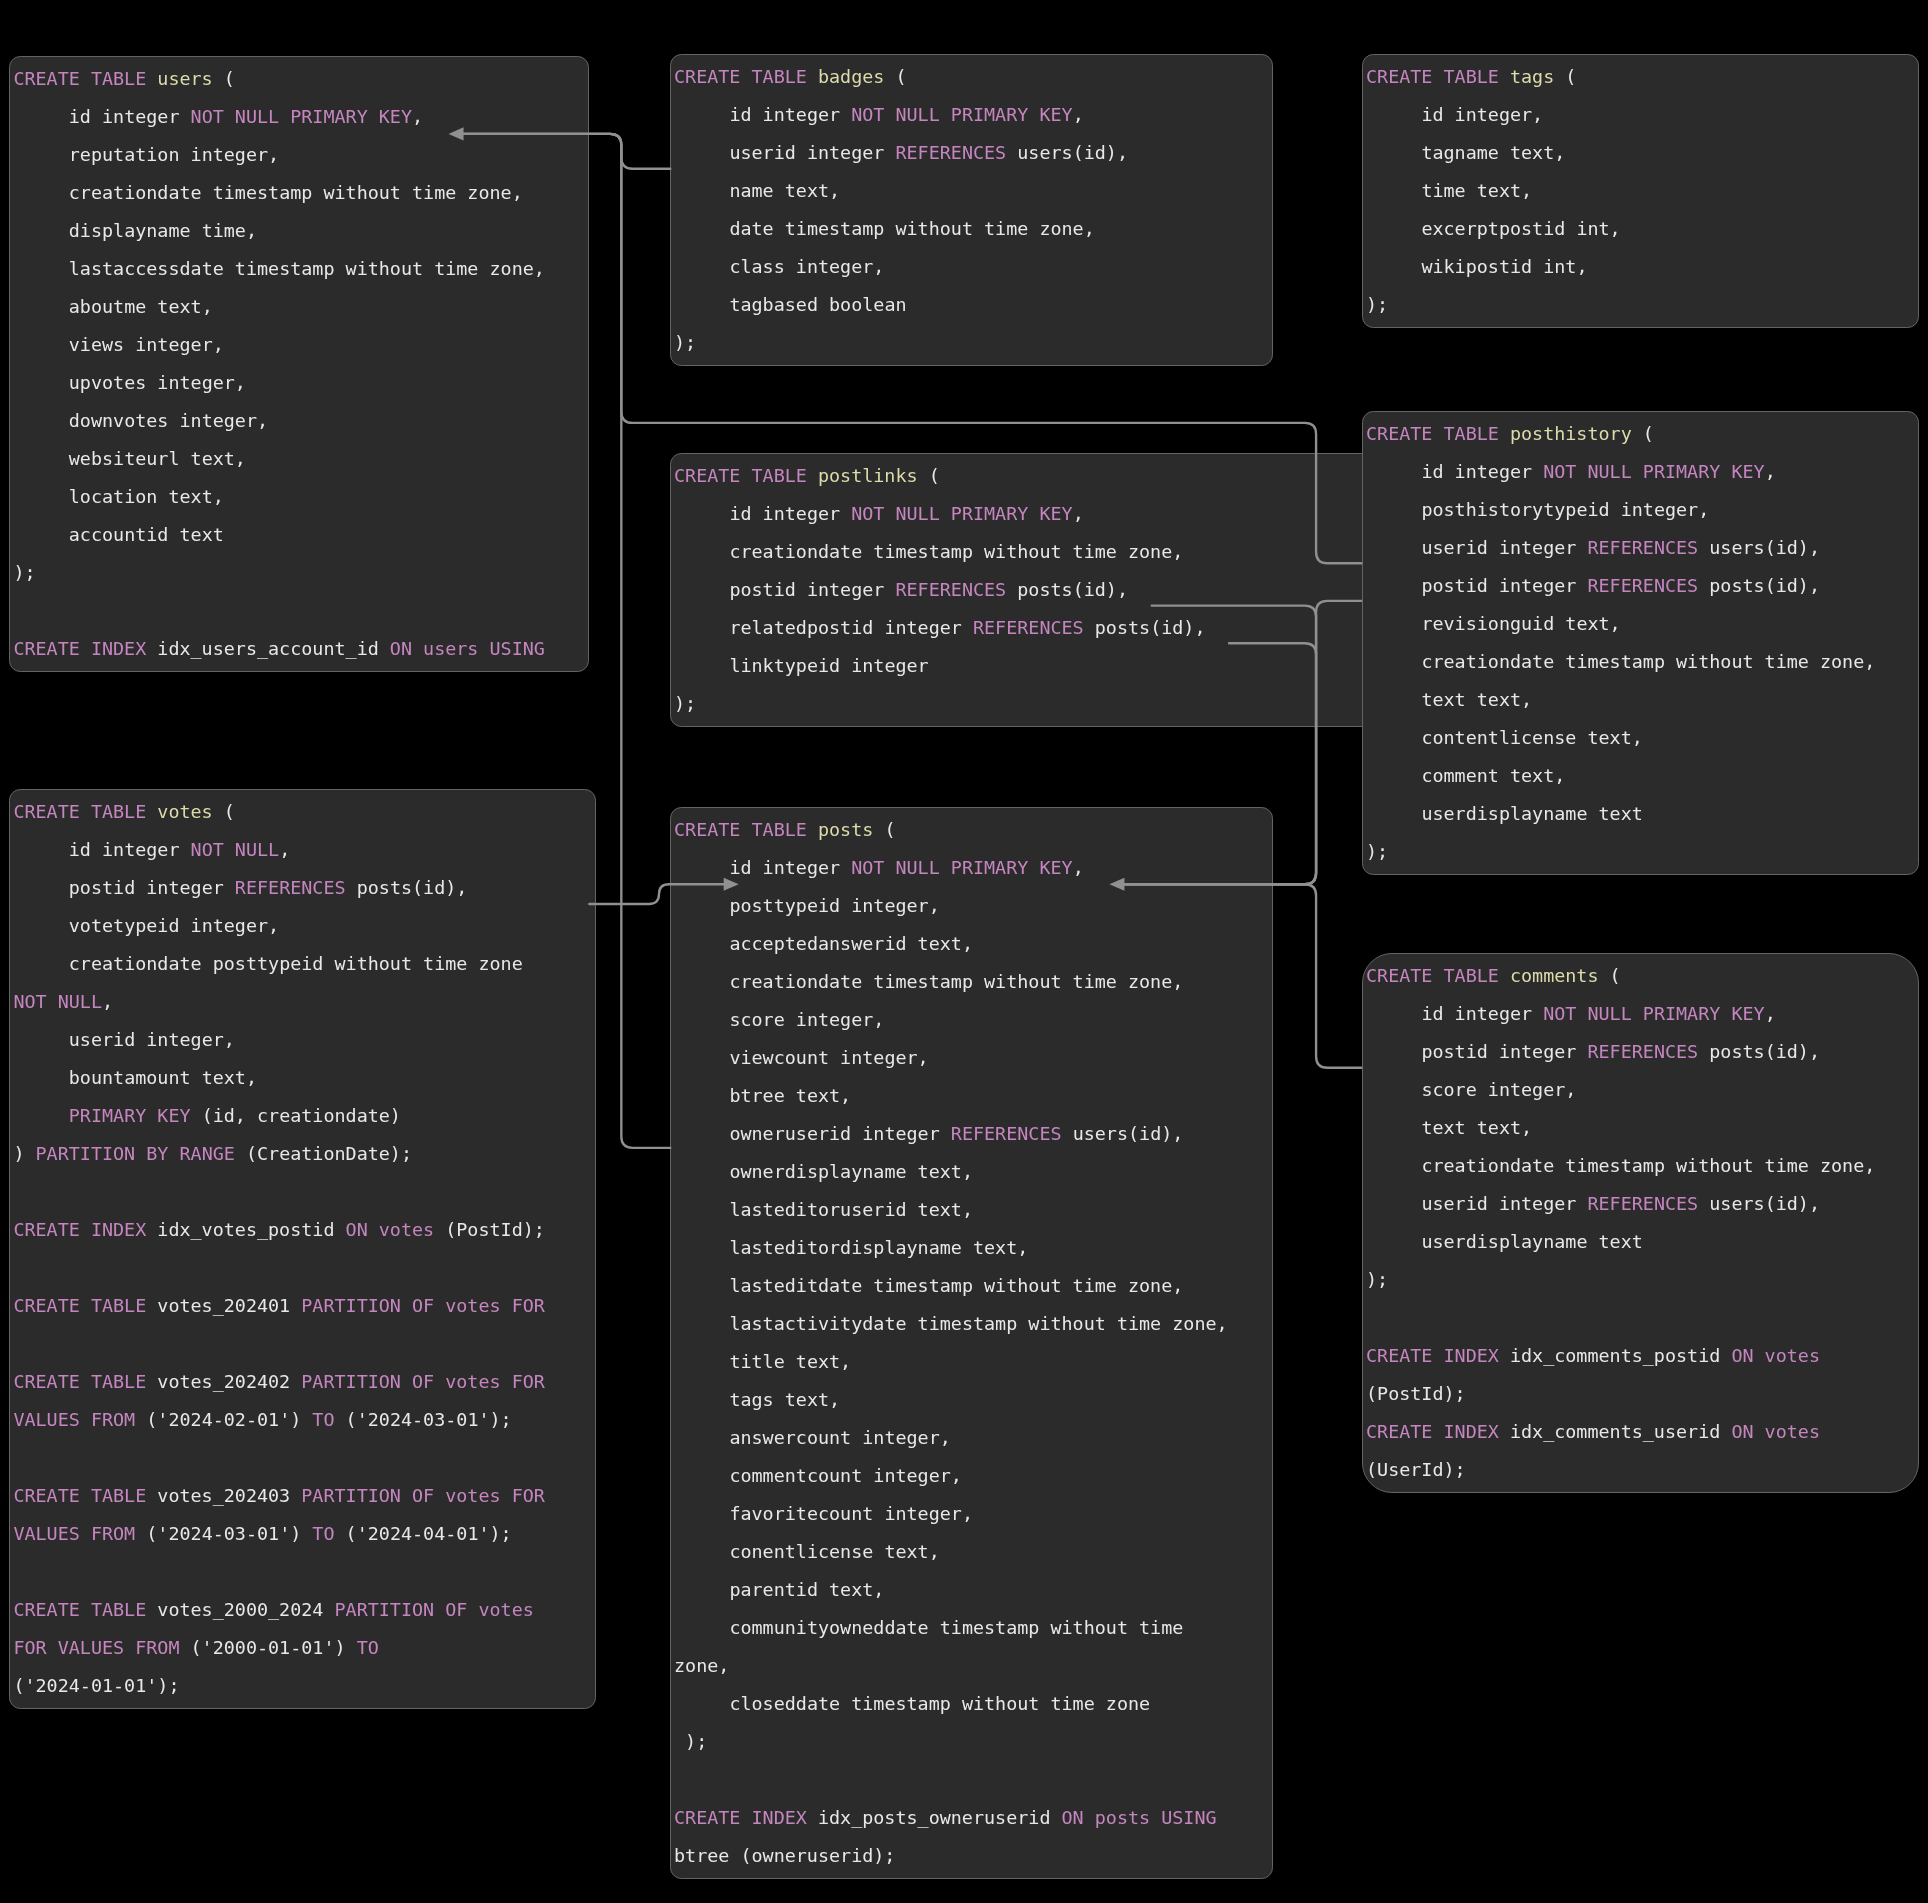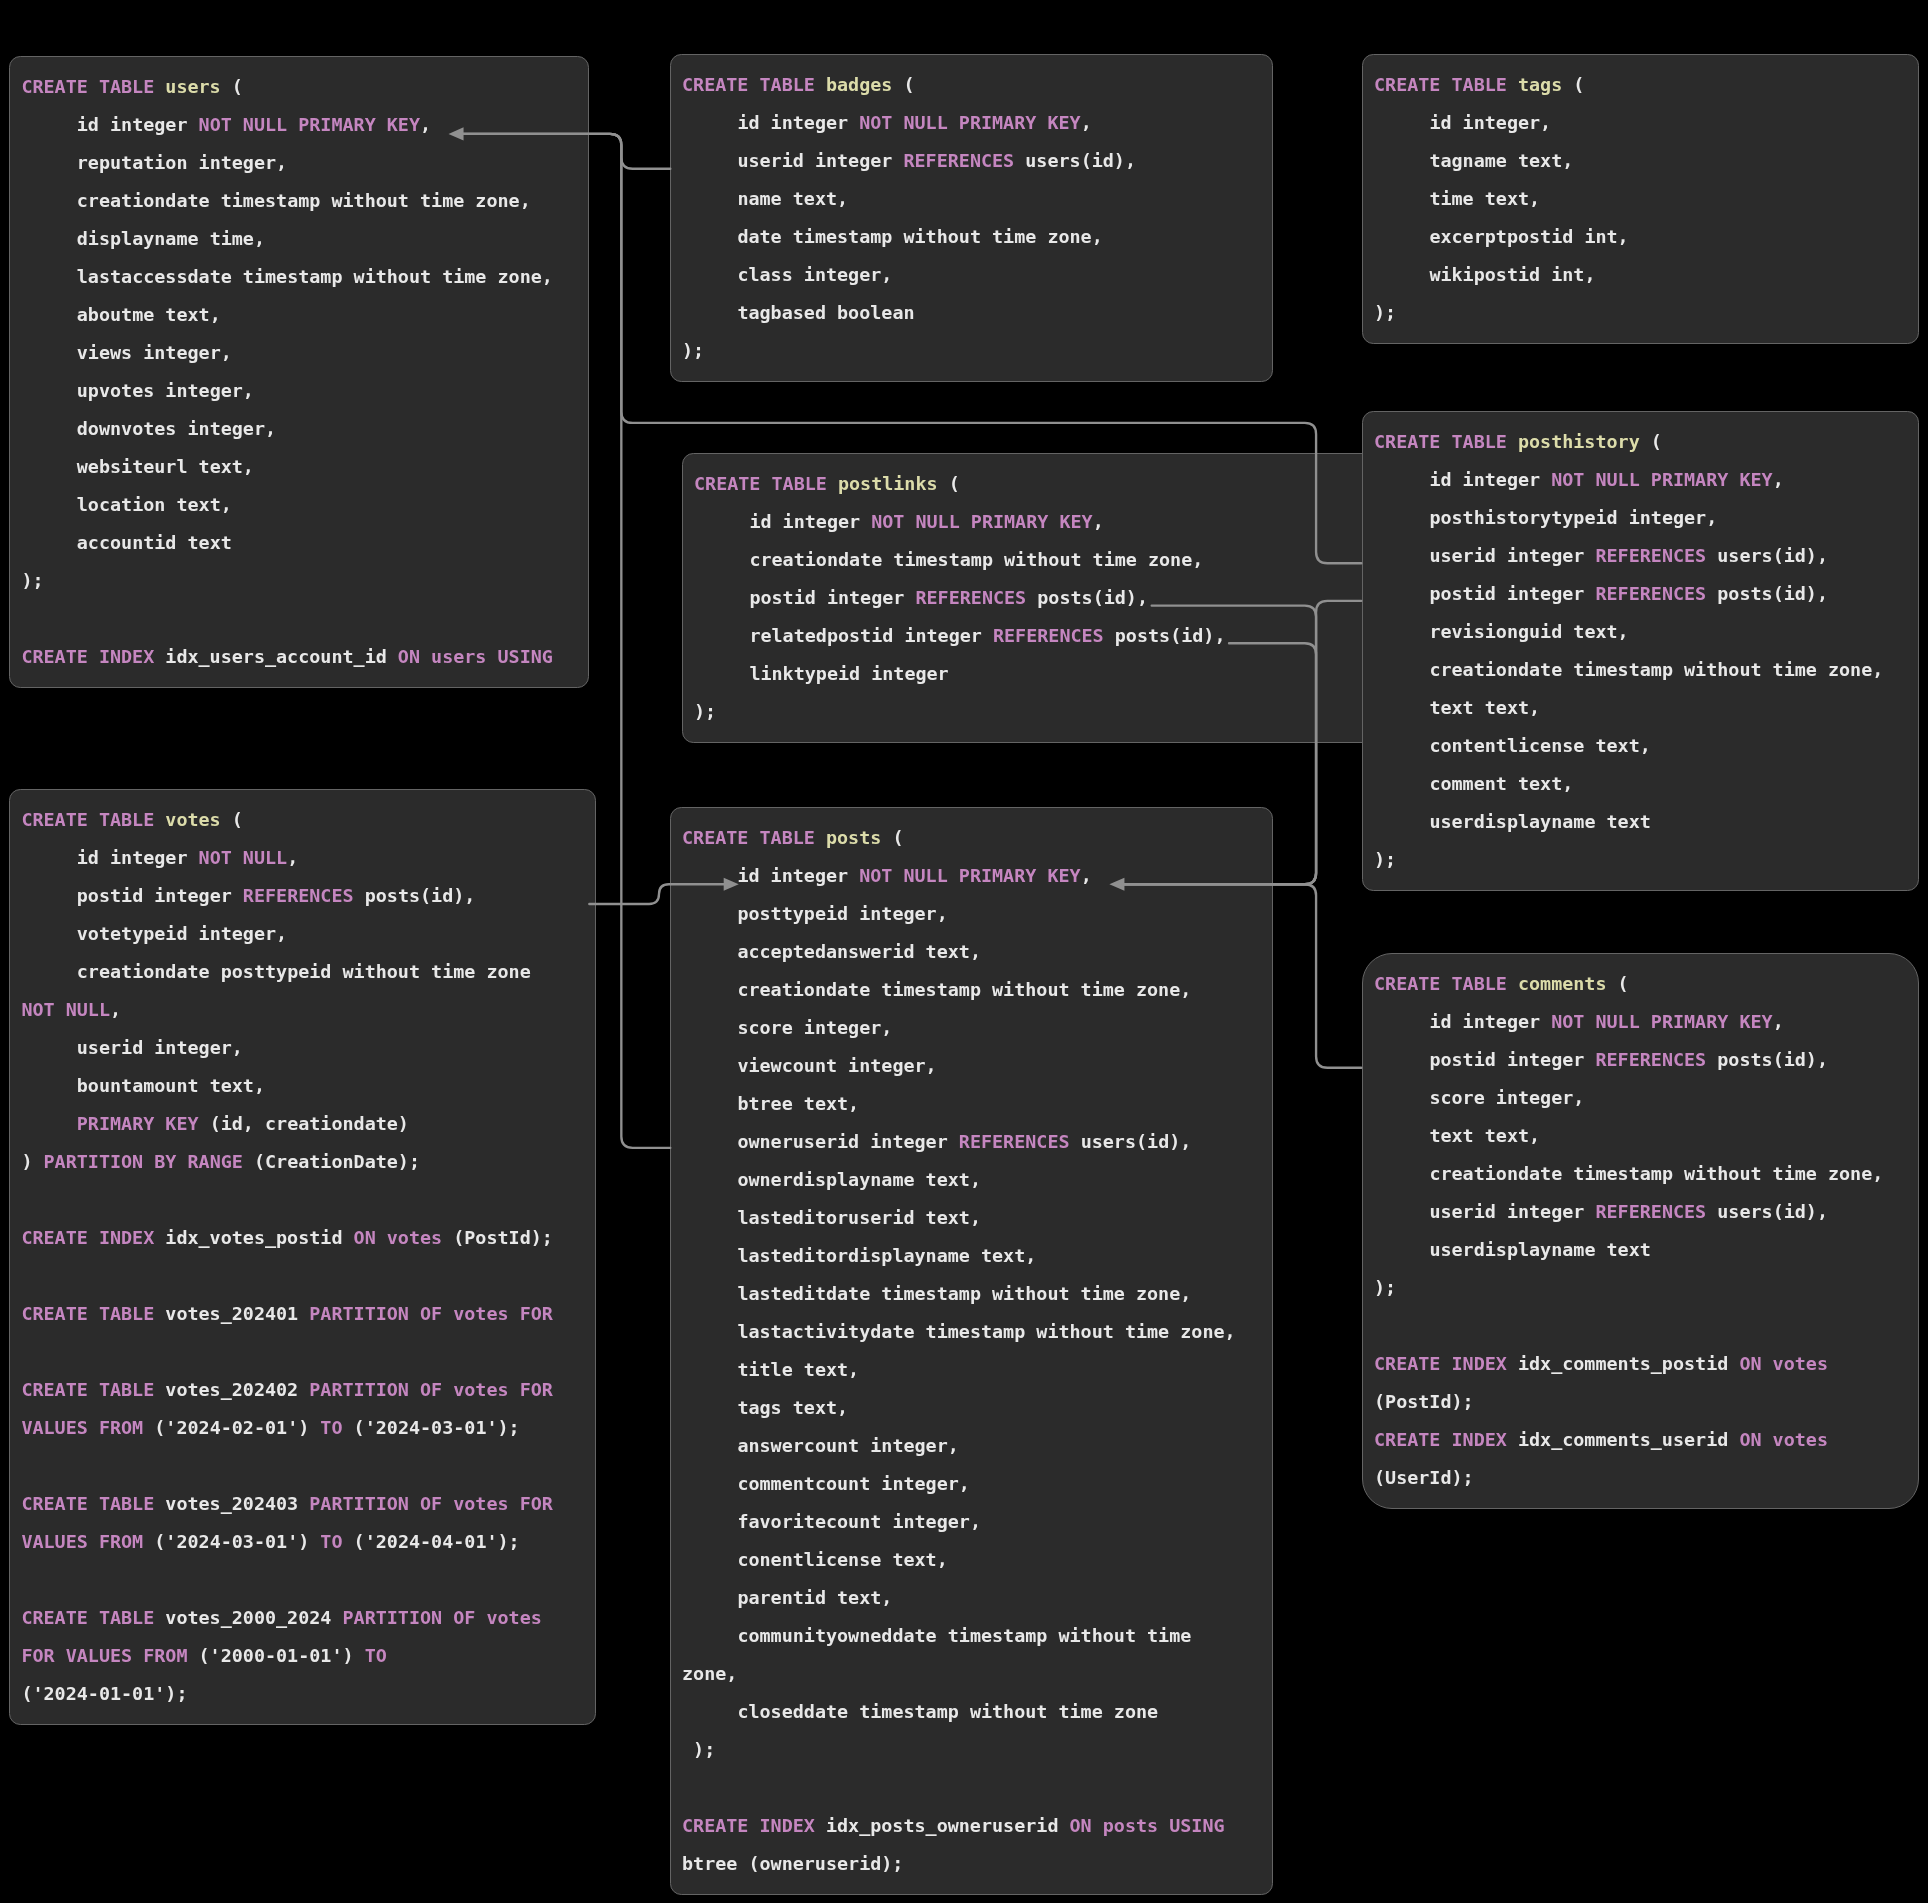--- a/index.html
+++ b/index.html
@@ -11,23 +11,22 @@
     position: relative;
     background: var(--bg, #000000);
     font-family: "DejaVu Sans Mono", monospace;
     overflow: hidden;
   }
   .panel {
     position: absolute;
     background: var(--panel-bg, #2b2b2b);
     border: 1.9px solid var(--panel-border, #646464);
     border-radius: 11.3px;
-    padding: 11px;
+    padding: 3px;
     box-sizing: border-box;
-    font-weight: bold;
   }
   .line {
     height: 38px;
     line-height: 38px;
     font-size: 18.4px;
     white-space: pre;
   }
   .tok.c-p { color: var(--txt, #e8e8e8); }
   .tok.c-k { color: var(--kw, #c586c0); }
   .tok.c-n { color: var(--tname, #dcdcaa); }
@@ -90,21 +89,21 @@
       <div class="panel" style="left: 670px; top: 54px; width: 603px;">
         <div class="line"><span class="tok c-k">CREATE TABLE </span><span class="tok c-n">badges</span><span class="tok c-p"> (</span></div>
         <div class="line"><span class="tok c-p">     </span><span class="tok c-p">id integer </span><span class="tok c-k">NOT NULL PRIMARY KEY</span><span class="tok c-p">,</span></div>
         <div class="line"><span class="tok c-p">     </span><span class="tok c-p">userid integer </span><span class="tok c-k">REFERENCES</span><span class="tok c-p"> users(id),</span></div>
         <div class="line"><span class="tok c-p">     </span><span class="tok c-p">name text,</span></div>
         <div class="line"><span class="tok c-p">     </span><span class="tok c-p">date timestamp without time zone,</span></div>
         <div class="line"><span class="tok c-p">     </span><span class="tok c-p">class integer,</span></div>
         <div class="line"><span class="tok c-p">     </span><span class="tok c-p">tagbased boolean</span></div>
         <div class="line"><span class="tok c-p">);</span></div>
       </div>
-      <div class="panel" style="left: 670px; top: 453px; width: 714px; margin-left: 12px;">
+      <div class="panel" style="left: 670px; top: 453px; width: 714px;">
         <div class="line"><span class="tok c-k">CREATE TABLE </span><span class="tok c-n">postlinks</span><span class="tok c-p"> (</span></div>
         <div class="line"><span class="tok c-p">     </span><span class="tok c-p">id integer </span><span class="tok c-k">NOT NULL PRIMARY KEY</span><span class="tok c-p">,</span></div>
         <div class="line"><span class="tok c-p">     </span><span class="tok c-p">creationdate timestamp without time zone,</span></div>
         <div class="line"><span class="tok c-p">     </span><span class="tok c-p">postid integer </span><span class="tok c-k">REFERENCES</span><span class="tok c-p"> posts(id),</span></div>
         <div class="line"><span class="tok c-p">     </span><span class="tok c-p">relatedpostid integer </span><span class="tok c-k">REFERENCES</span><span class="tok c-p"> posts(id),</span></div>
         <div class="line"><span class="tok c-p">     </span><span class="tok c-p">linktypeid integer</span></div>
         <div class="line"><span class="tok c-p">);</span></div>
       </div>
       <div class="panel" style="left: 670px; top: 807px; width: 603px;">
         <div class="line"><span class="tok c-k">CREATE TABLE </span><span class="tok c-n">posts</span><span class="tok c-p"> (</span></div>

